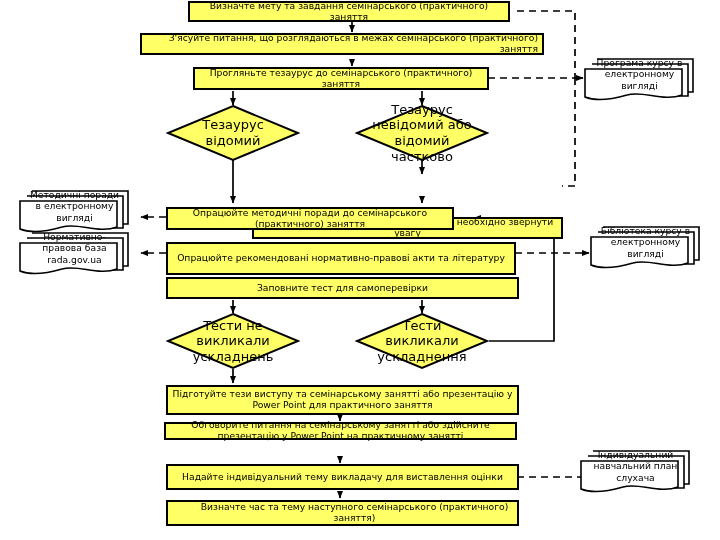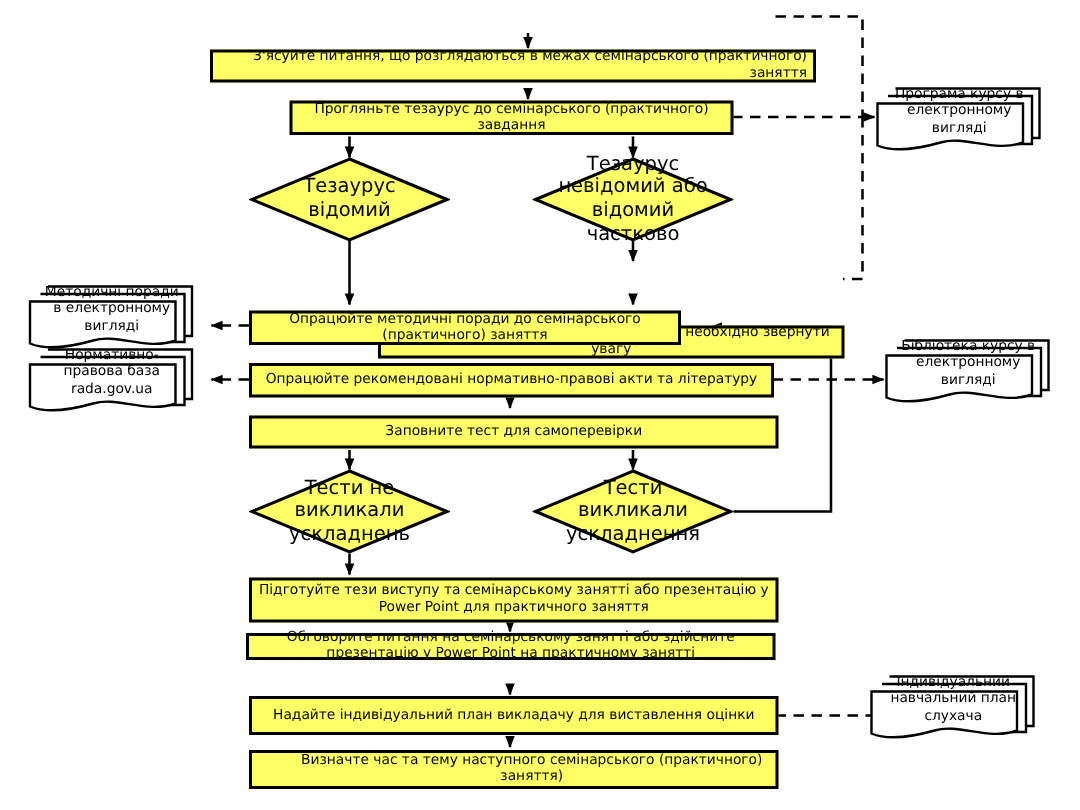--- a/index.html
+++ b/index.html
@@ -84,38 +84,39 @@
       <path d="M166,217 L141,217" marker-end="url(#ar)"></path>
 
       <path d="M166,253 L141,253" marker-end="url(#ar)"></path>
 
       <path d="M515,253 L589,253" marker-end="url(#ar)"></path>
 
       <path d="M517,477 L589,477" marker-end="url(#ar)"></path>
     </g>
   </svg>
 
+  <div class="node proc" style="left:188px;top:1px;width:322px;height:21px;">Визначте мету та завдання семінарського (практичного) заняття</div>
 
   <div class="node proc" style="left:140px;top:33px;width:404px;height:22px;text-align:right;">З'ясуйте питання, що розглядаються в межах семінарського (практичного) заняття</div>
 
-  <div class="node proc" style="left:193px;top:67px;width:296px;height:23px;">Прогляньте тезаурус до семінарського (практичного) завдання</div>
+  <div class="node proc" style="left:193px;top:67px;width:296px;height:23px;">Прогляньте тезаурус до семінарського (практичного) заняття</div>
 
   <div class="node proc" style="left:252px;top:175px;width:311px;height:22px;margin-top:42px;">Визначте поняття та визначення на які необхідно звернути увагу</div>
 
   <div class="node proc" style="left:166px;top:207px;width:288px;height:23px;">Опрацюйте методичні поради до семінарського (практичного) заняття</div>
 
-  <div class="node proc" style="left:166px;top:242px;width:350px;height:23px;">Опрацюйте рекомендовані нормативно-правові акти та літературу</div>
+  <div class="node proc" style="left:166px;top:242px;width:350px;height:33px;">Опрацюйте рекомендовані нормативно-правові акти та літературу</div>
 
   <div class="node proc" style="left:166px;top:277px;width:353px;height:22px;">Заповните тест для самоперевірки</div>
 
   <div class="node proc" style="left:166px;top:385px;width:353px;height:30px;">Підготуйте тези виступу та семінарському занятті або презентацію у Power Point для практичного заняття</div>
 
   <div class="node proc" style="left:164px;top:422px;width:353px;height:18px;">Обговорите питання на семінарському занятті або здійсните презентацію у Power Point на практичному занятті</div>
 
-  <div class="node proc" style="left:166px;top:464px;width:353px;height:26px;">Надайте індивідуальний план викладачу для виставлення оцінки</div>
+  <div class="node proc" style="left:166px;top:464px;width:353px;height:26px;">Надайте індивідуальний тему викладачу для виставлення оцінки</div>
 
   <div class="node proc" style="left:166px;top:500px;width:353px;height:26px;padding-left:28px;">Визначте час та тему наступного семінарського (практичного) заняття)</div>
 
   <div class="diamond-wrap" style="left:166px;top:104px;width:134px;height:58px;">
     <svg width="134" height="58" viewBox="0 0 134 58">
       <polygon points="67,2 132,29 67,56 2,29" fill="#ffff66" stroke="#000" stroke-width="2"></polygon>
     </svg>
     <div class="lbl">Тезаурус відомий</div>
   </div>
 

